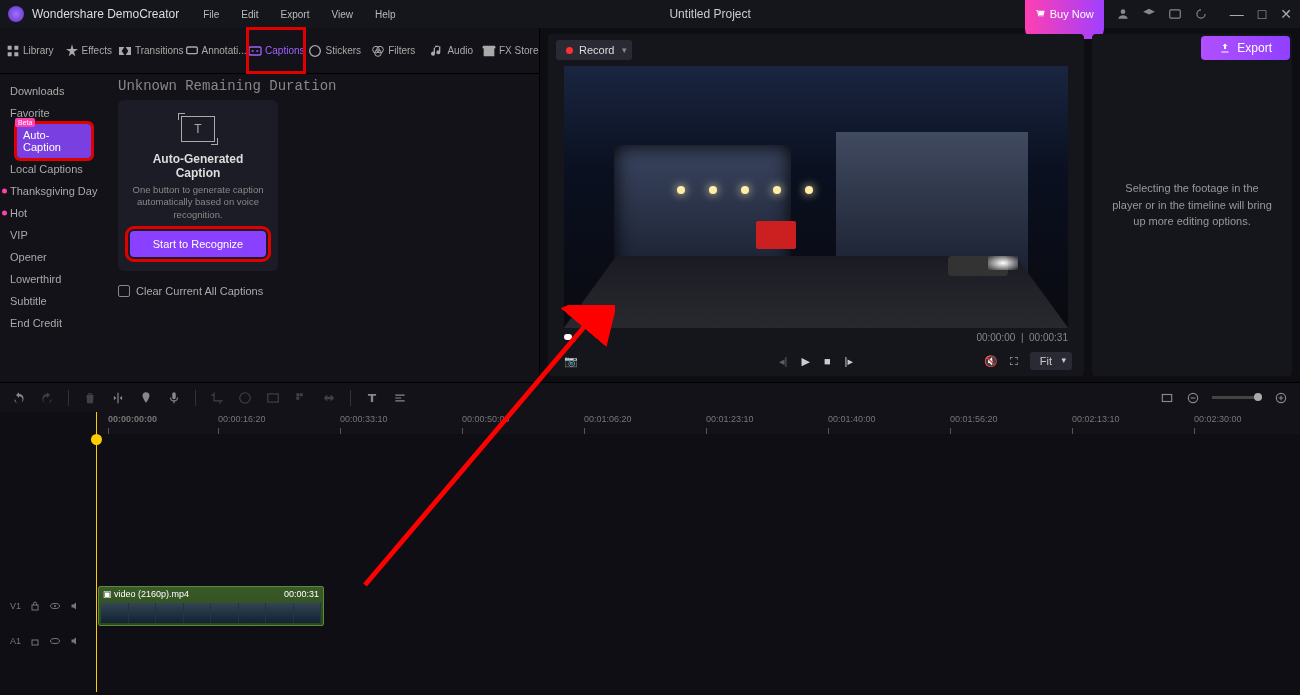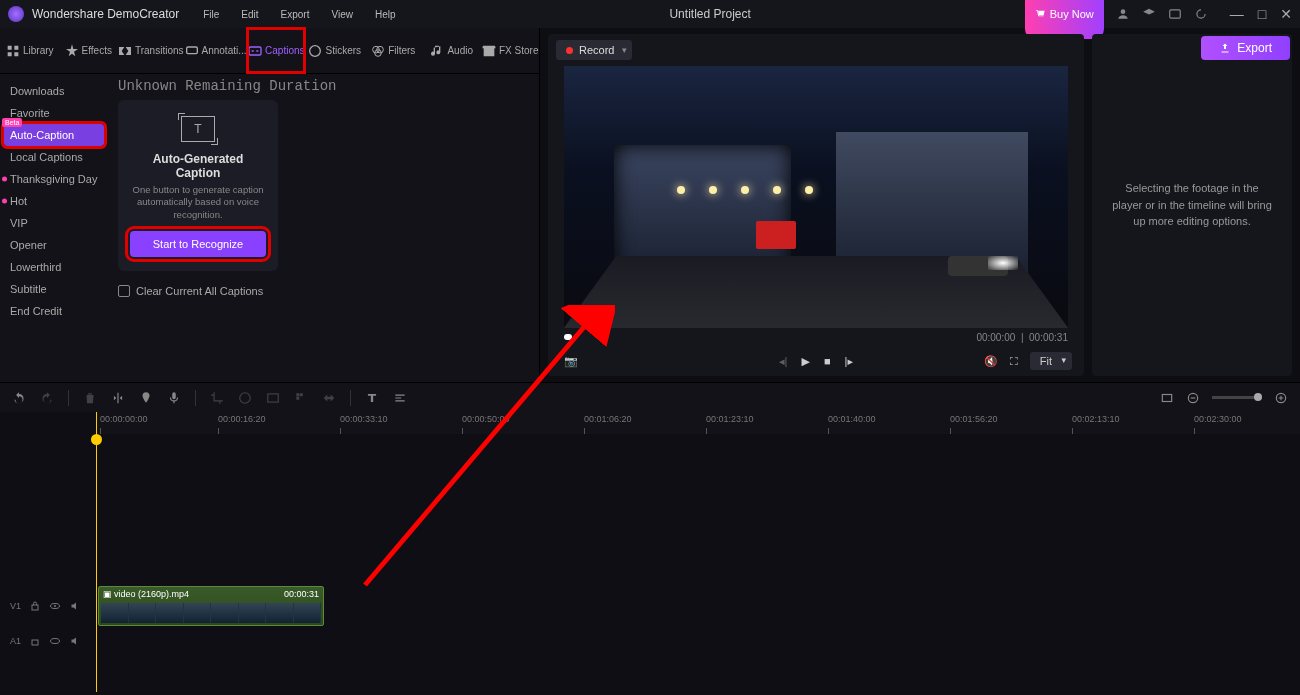--- a/index.html
+++ b/index.html
@@ -23,21 +23,21 @@
 .left-block { width: 540px; background: #121218; border-right: 1px solid #000; }
 .tool-tabs { display: flex; height: 46px; border-bottom: 1px solid #000; }
 .tool-tab { flex: 1; display: flex; flex-direction: row; align-items: center; justify-content: center; color: #aaa; font-size: 10px; cursor: pointer; gap: 2px; }
 .tool-tab .ico { width: 16px; height: 16px; }
 .tool-tab.active { color: #a060ff; }
 .tool-tab.highlighted { outline: 3px solid #e00000; outline-offset: -2px; }
 
 .left-body { display: flex; height: calc(100% - 46px); }
 .cat-list { width: 108px; padding: 6px 0; }
 .cat-list .cat { padding: 5px 10px; color: #aaa; font-size: 11px; cursor: pointer; position: relative; }
-.cat-list .cat.active { background: #7a3fe0; color: #fff; border-radius: 3px; margin: 0 4px; padding: 5px 6px; outline: 3px solid #e00000; outline-offset: 0; }
+.cat-list .cat.active { background: #7a3fe0; color: #fff; border-radius: 3px; margin: 0 17px; padding: 5px 6px; outline: 3px solid #e00000; outline-offset: 0; }
 .cat-list .cat .dot { position: absolute; left: 2px; top: 50%; transform: translateY(-50%); width: 5px; height: 5px; border-radius: 50%; background: #ff3fb0; }
 .cat-list .cat .beta { position: absolute; left: -2px; top: -6px; background: #ff3fb0; color: #fff; font-size: 7px; padding: 1px 3px; border-radius: 2px; }
 
 .cat-content { flex: 1; padding: 4px 10px; }
 .duration-label { color: #888; font-size: 14px; margin-bottom: 6px; font-family: Liberation Mono, monospace; }
 .auto-card { background: #1c1c26; border-radius: 6px; padding: 16px 12px 14px; width: 160px; text-align: center; }
 .auto-card .doticon { width: 34px; height: 26px; margin: 0 auto 10px; border: 1.5px solid #aaa; position: relative; }
 .auto-card .doticon::before, .auto-card .doticon::after { content:''; position:absolute; width:6px; height:6px; border:1.5px solid #aaa;}
 .auto-card .doticon::before{top:-4px;left:-4px;border-right:none;border-bottom:none;}
 .auto-card .doticon::after{bottom:-4px;right:-4px;border-left:none;border-top:none;}
@@ -350,21 +350,21 @@
     <div class="zoom-slider"></div>
     <svg class="ico" viewBox="0 0 24 24">
         <circle cx="12" cy="12" r="8" fill="none" stroke="#888" stroke-width="2"></circle>
         <path stroke="#888" stroke-width="2" d="M8 12h8M12 8v8"></path>
       </svg>
   </div>
 </div>
 
 <div class="timeline">
   <div class="ruler" id="ruler">
-      <div class="tick" style="left: 4px;">00:00:00:00</div>
+      <div class="tick" style="left: 12px; font-weight: bold;">00:00:00:00</div>
       <div class="tick" style="left: 122px;">00:00:16:20</div>
       <div class="tick" style="left: 244px;">00:00:33:10</div>
       <div class="tick" style="left: 366px;">00:00:50:00</div>
       <div class="tick" style="left: 488px;">00:01:06:20</div>
       <div class="tick" style="left: 610px;">00:01:23:10</div>
       <div class="tick" style="left: 732px;">00:01:40:00</div>
       <div class="tick" style="left: 854px;">00:01:56:20</div>
       <div class="tick" style="left: 976px;">00:02:13:10</div>
       <div class="tick" style="left: 1098px;">00:02:30:00</div>
     </div>

